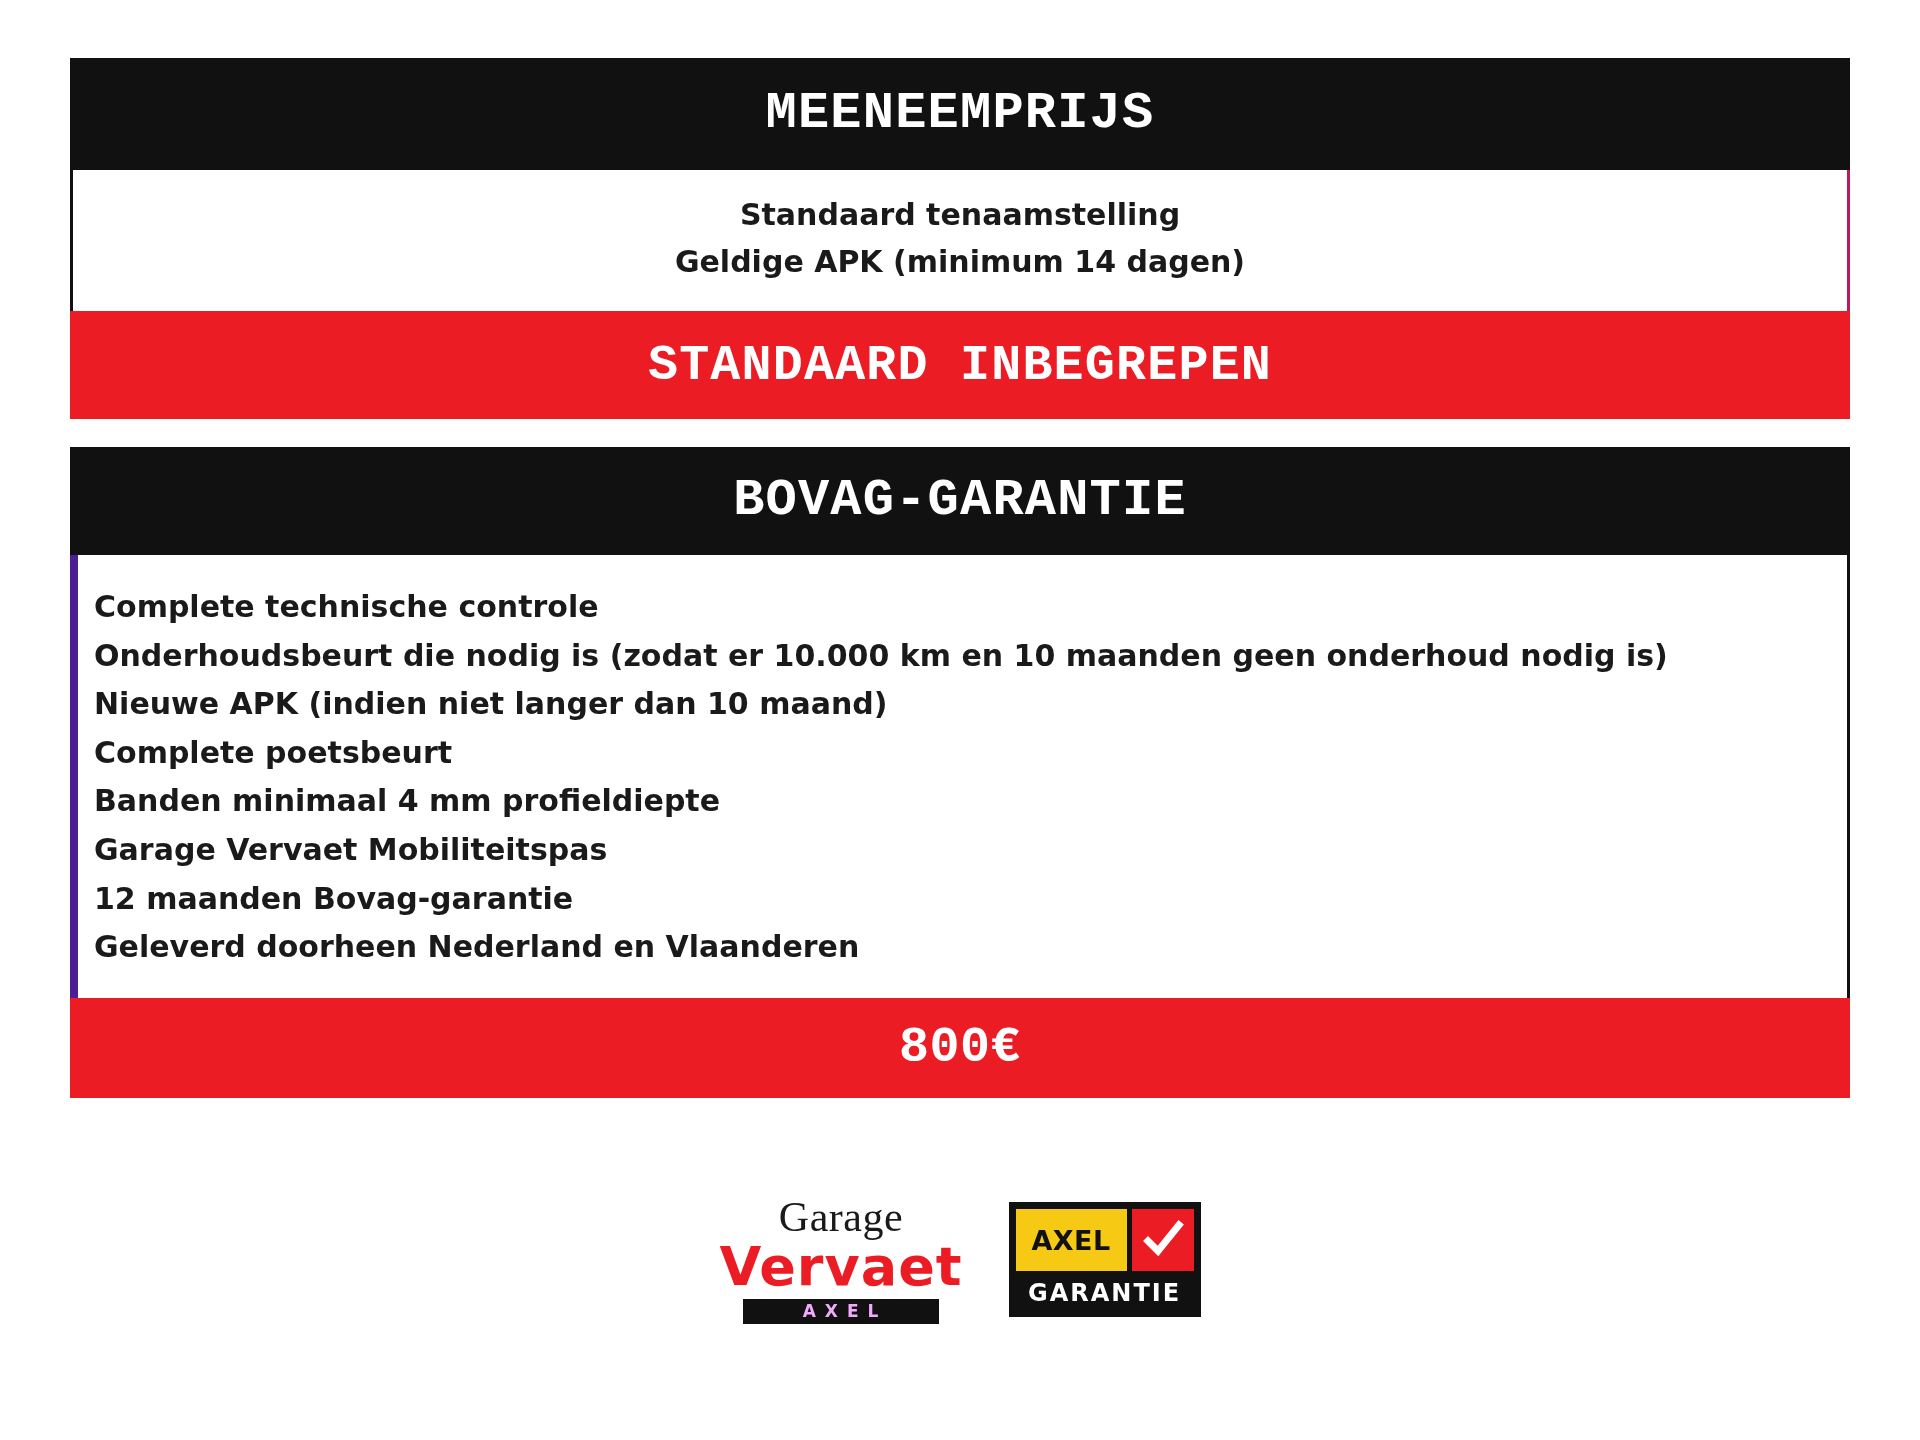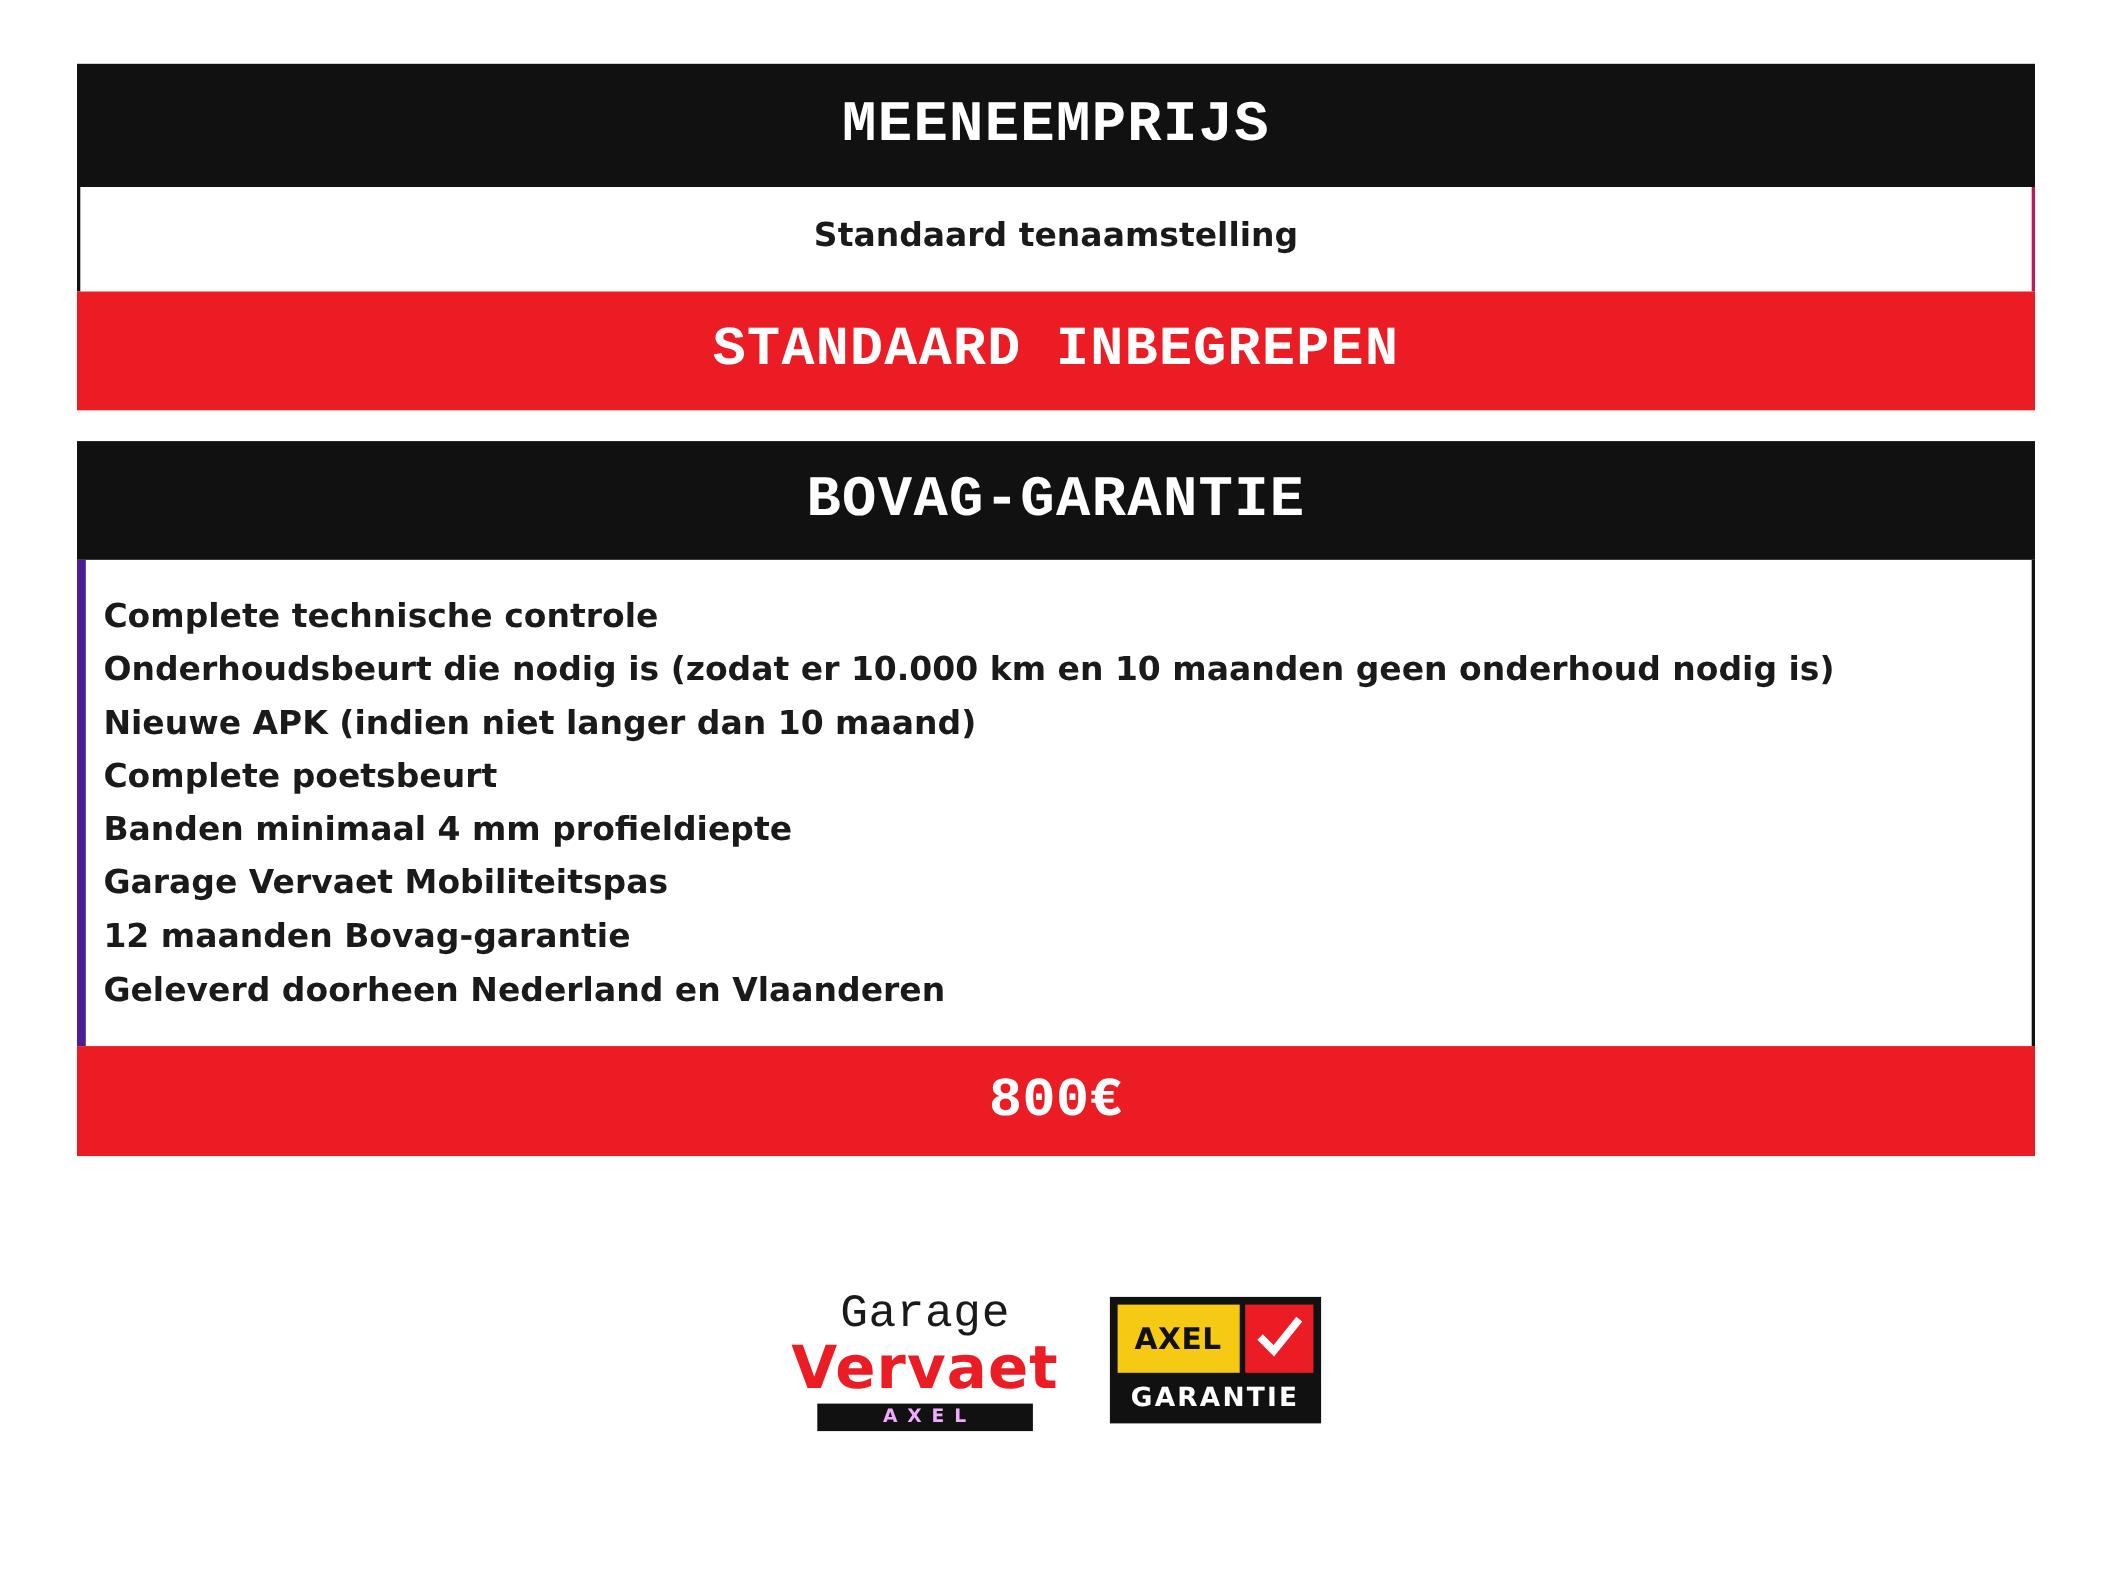--- a/index.html
+++ b/index.html
@@ -123,21 +123,21 @@
     display: flex;
     flex-direction: column;
     align-items: center;
     line-height: 1;
   }
   .logo-garage .garage-word {
     font-size: 42px;
     font-weight: 400;
     color: #1a1a1a;
     letter-spacing: 0.5px;
-    font-family: Liberation Mono, monospace;
+    font-family: Liberation Serif, serif;
   }
   .logo-garage .vervaet-word {
     font-size: 54px;
     font-weight: 700;
     color: #ec1c24;
     letter-spacing: 1px;
     margin-top: 2px;
   }
   .logo-garage .axel-bar {
     margin-top: 5px;
@@ -201,20 +201,21 @@
 <div class="page">
 
   <div class="top-block">
 
     <div class="band band-black top-header">
       <span class="title-text">MEENEEMPRIJS</span>
     </div>
 
     <div class="top-body">
       <div class="body-line">Standaard tenaamstelling</div>
+      <div class="body-line">Geldige APK (minimum 14 dagen)</div>
     </div>
 
     <div class="band band-red subband">
       <span class="title-text">STANDAARD INBEGREPEN</span>
     </div>
 
   </div>
 
   <div class="gap"></div>
 

